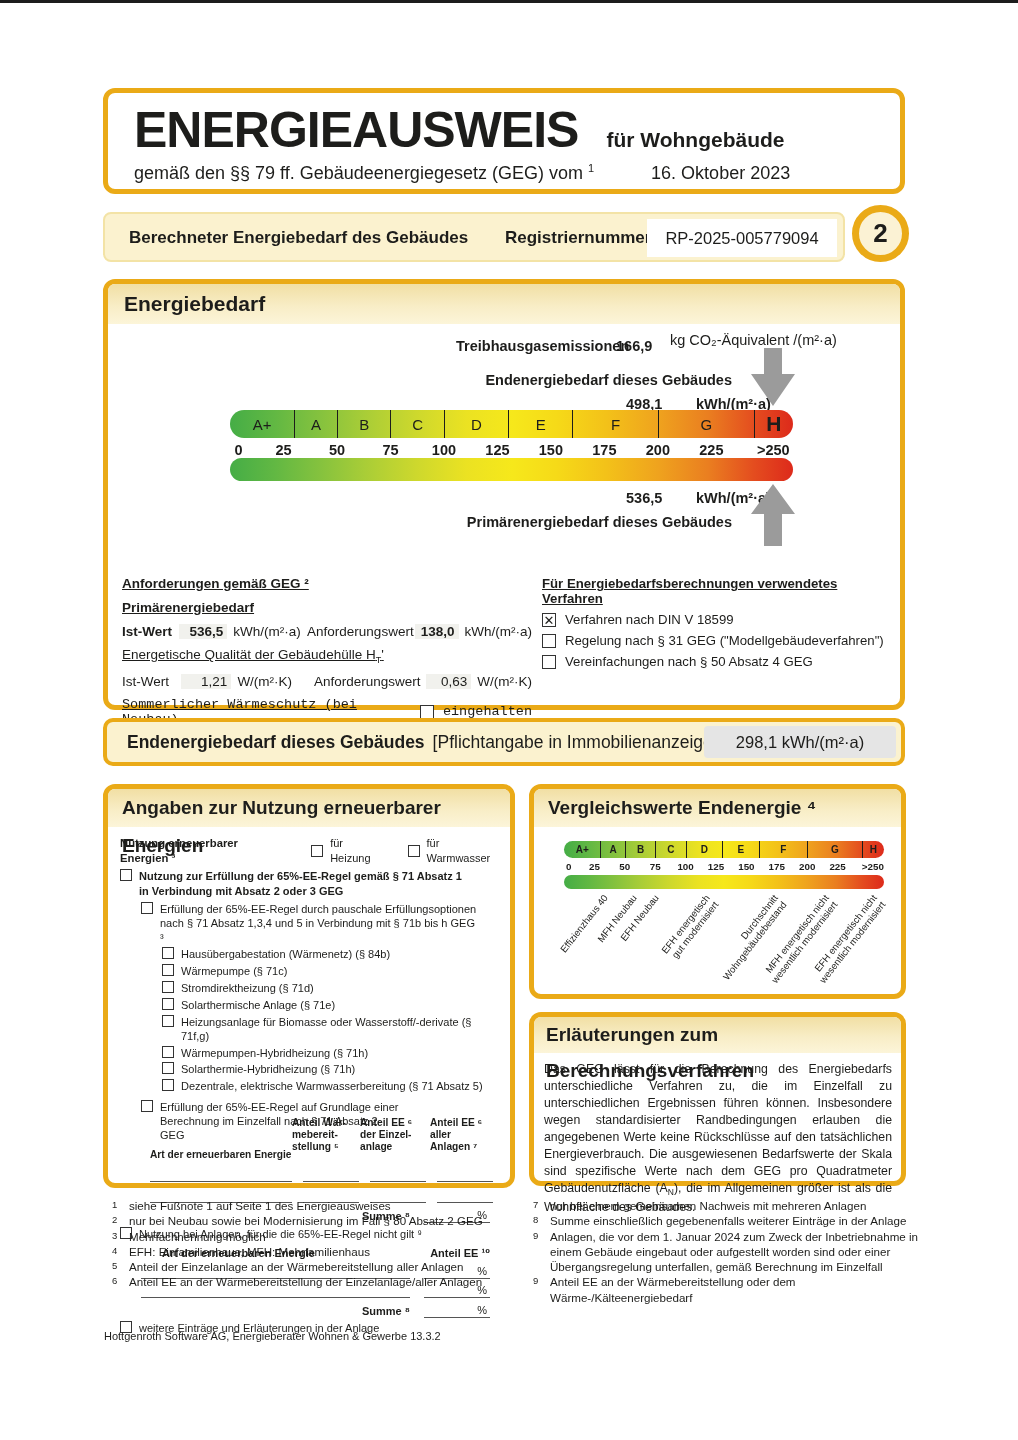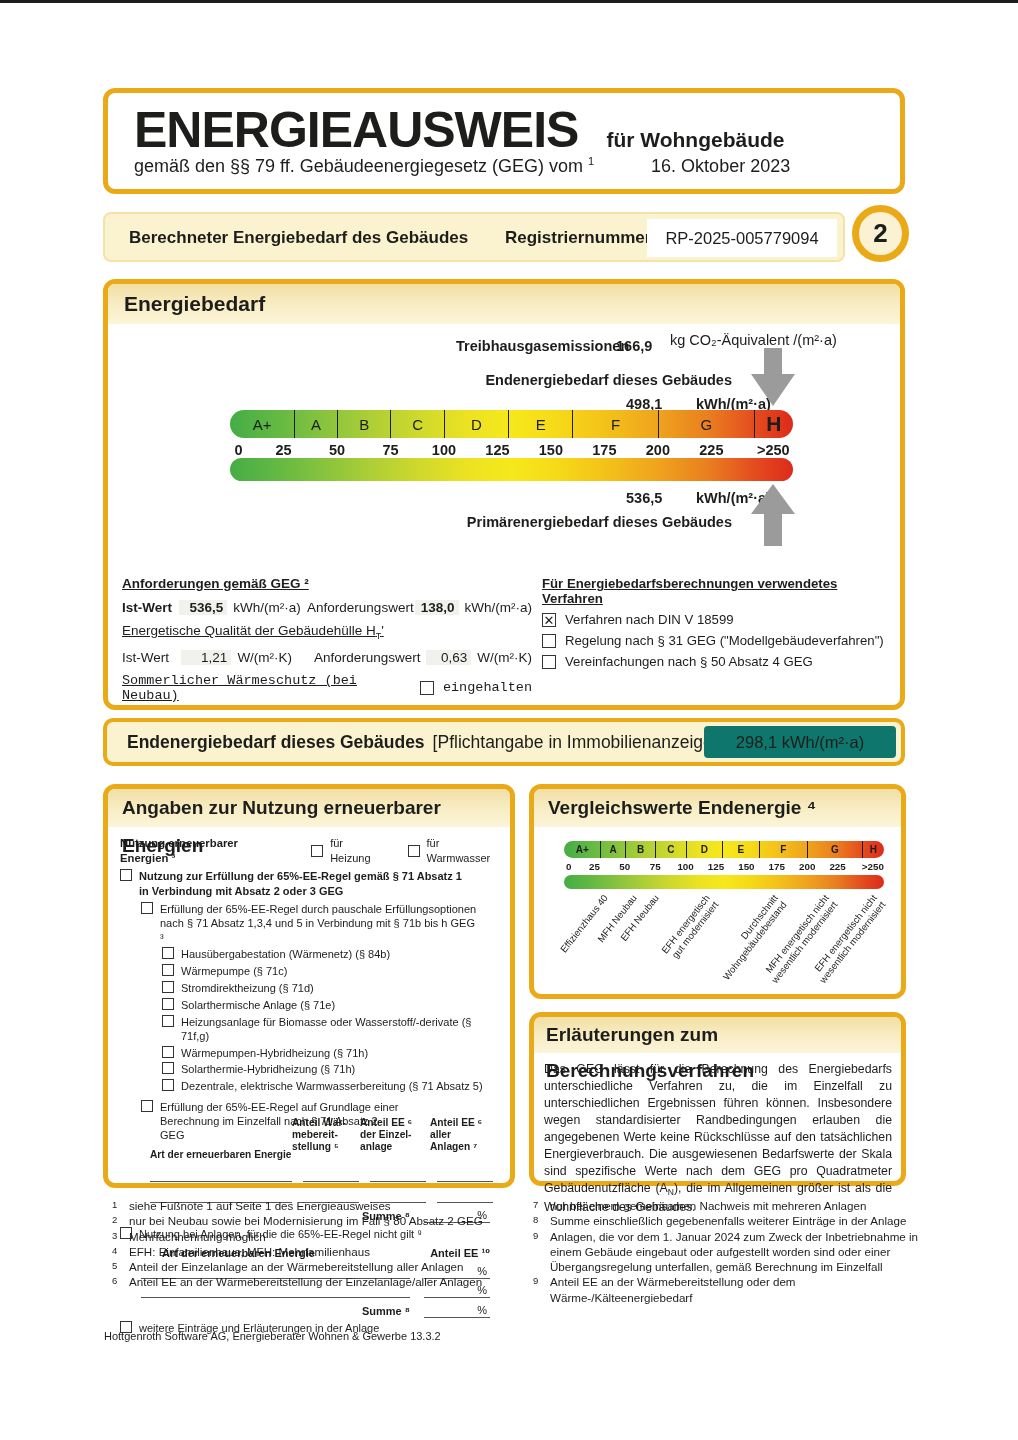--- a/index.html
+++ b/index.html
@@ -8,21 +8,21 @@
   .scan-line { position:absolute; top:0; left:0; width:100%; height:3px; background:#1c1c1c; }
 
   .gold-box { position:absolute; border:5px solid #eaaa17; border-radius:12px; background:#fff; }
   .strip { background:linear-gradient(180deg,#f1dfa4 0%,#f8edc6 55%,#fcf5d9 100%); border-radius:7px 7px 0 0; font-weight:bold; }
 
   
   .title-box { left:103px; top:88px; width:802px; height:106px; padding:12px 0 0 26px; }
   .title-row { display:flex; align-items:baseline; }
   .main-title { font-size:50px; font-weight:bold; letter-spacing:-1px; line-height:1.0; }
   .sub-title { font-size:21px; font-weight:bold; margin-left:28px; }
-  .law-line { font-size:18px; }
+  .law-line { font-size:18px; margin-top:7px; }
   .law-date { margin-left:52px; }
   sup.ref { font-size:11px; vertical-align:super; }
 
   
   .reg-bar { position:absolute; left:103px; top:212px; width:742px; height:50px; background:#fbf2cf; border:2px solid #f3e3a6; border-radius:8px; }
   .reg-label { position:absolute; left:24px; top:14px; font-size:17px; font-weight:bold; }
   .reg-num-label { position:absolute; left:400px; top:14px; font-size:17px; font-weight:bold; }
   .reg-field { position:absolute; right:6px; top:5px; width:190px; height:38px; background:#ffffff; font-size:16.5px; display:flex; align-items:center; justify-content:center; }
   .page-badge { position:absolute; left:852px; top:205px; width:57px; height:57px; border:7px solid #eaaa17; border-radius:50%; background:#fbf2d4; display:flex; align-items:center; justify-content:center; font-size:26px; font-weight:bold; }
 
@@ -67,21 +67,21 @@
   .summer-row { display:flex; align-items:center;font-family:Liberation Mono, monospace; }
   .summer-row .cb { margin-left:44px; margin-right:9px; }
   .method-col { position:absolute; left:434px; top:292px; width:352px; font-size:13.2px; }
   .opt-row { display:flex; align-items:flex-start; margin-top:6px; }
   .opt-row .cb { margin-right:9px; margin-top:1px; }
 
   
   .mand-bar { position:absolute; left:103px; top:718px; width:802px; height:48px; background:#fbf2cf; border:4px solid #eaaa17; border-radius:10px; display:flex; align-items:center; padding-left:20px; }
   .mand-bold { font-size:17.5px; font-weight:bold; }
   .mand-rest { font-size:17.5px; margin-left:8px; }
-  .mand-value { position:absolute; right:5px; top:4px; width:192px; height:32px; background:#0f766e; border-radius:4px; display:flex; align-items:center; justify-content:center; font-size:16.5px; }
+  .mand-value { position:absolute; right:5px; top:4px; width:192px; height:32px; background:#e5e5e5; border-radius:4px; display:flex; align-items:center; justify-content:center; font-size:16.5px; }
 
   
   .ren-box { left:103px; top:784px; width:412px; height:404px; }
   .ren-box .strip { height:38px; font-size:19px; line-height:38px; padding-left:14px; }
   .ren-content { padding:7px 8px 0 12px; font-size:11px; line-height:1.3; }
   .ren-row { display:flex; align-items:flex-start; margin-top:4px; }
   .ren-row .cb { width:12px; height:12px; font-size:11px; margin-right:7px; margin-top:0; }
   .indent1 { margin-left:21px; } .indent2 { margin-left:42px; }
   .ren-first { display:flex; align-items:center; margin-top:2px; }
   .ren-first .cb { width:12px; height:12px; margin:0 7px 0 24px; }
@@ -232,20 +232,21 @@
     <span class="abs fs14 b pri-value">536,5</span>
     <span class="abs fs14 b pri-unit">kWh/(m²·a)</span>
     <span class="abs fs14 b pri-label">Primärenergiebedarf dieses Gebäudes</span>
 
     <svg class="arrow arrow-up" viewBox="0 0 44 62">
         <path d="M13 62 h18 V30 h13 L22 0 L0 30 h13 Z" fill="#9b9b9b"></path>
       </svg>
 
     <div class="req-col">
       <div class="hline b u">Anforderungen gemäß GEG ²</div>
+      <div class="hline b u">Primärenergiebedarf</div>
       <div class="val-row">
         <span class="w1 b">Ist-Wert</span>
         <span class="w2 b chip">536,5</span>
         <span class="w3">kWh/(m²·a)</span>
         <span class="w4">Anforderungswert</span>
         <span class="w5 b chip">138,0</span>
         <span class="w6">kWh/(m²·a)</span>
       </div>
       <div class="hline u">
         <span>Energetische Qualität der Gebäudehülle H</span><sub style="font-size:9px;">T</sub><span>'</span>

